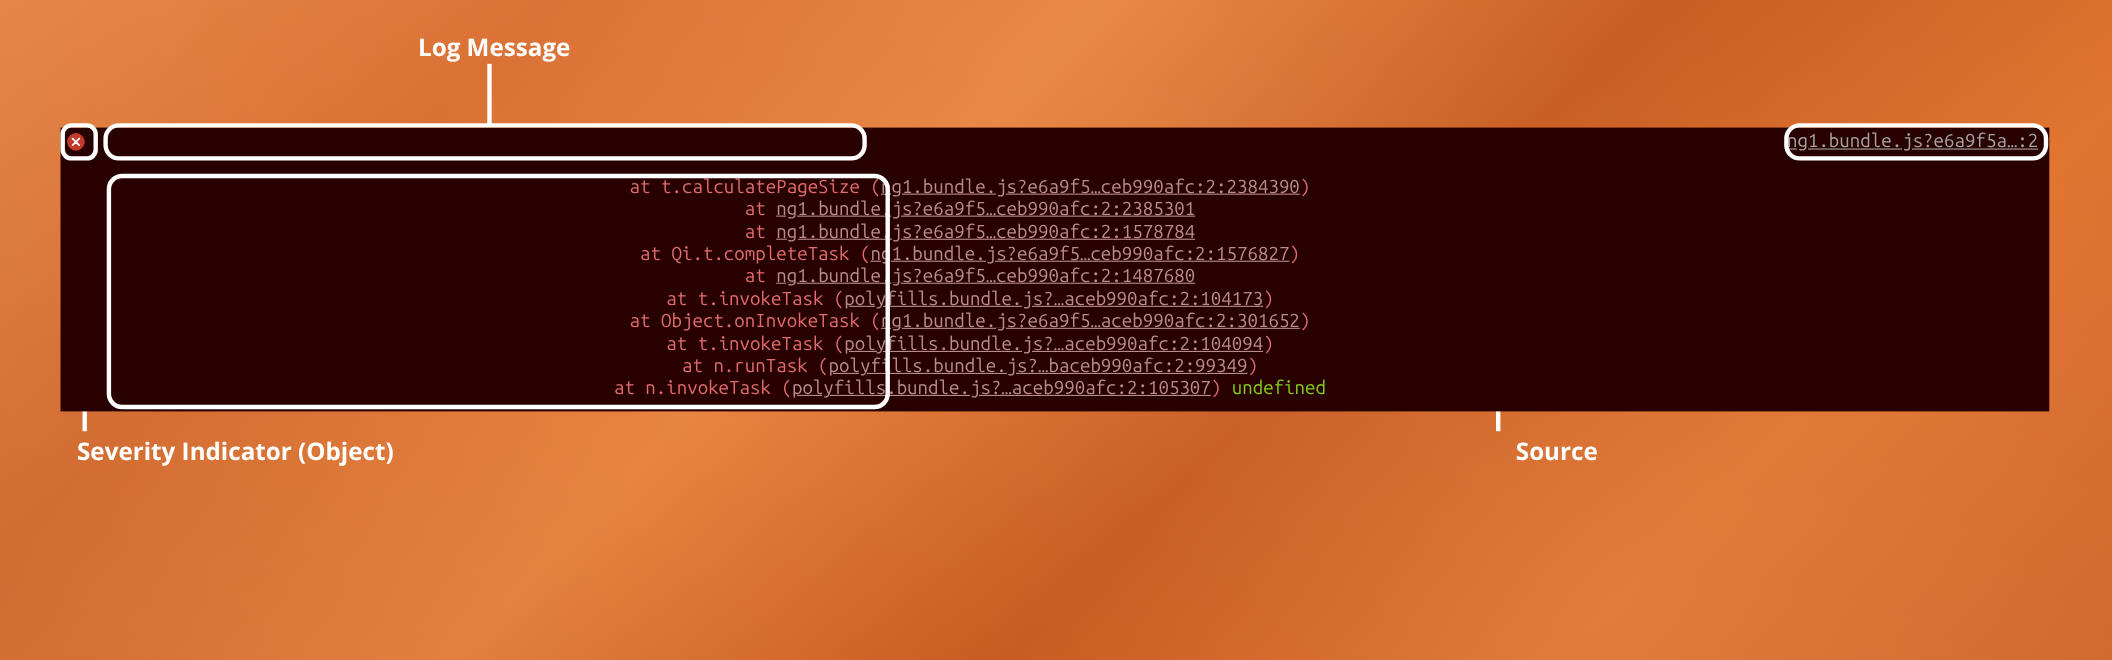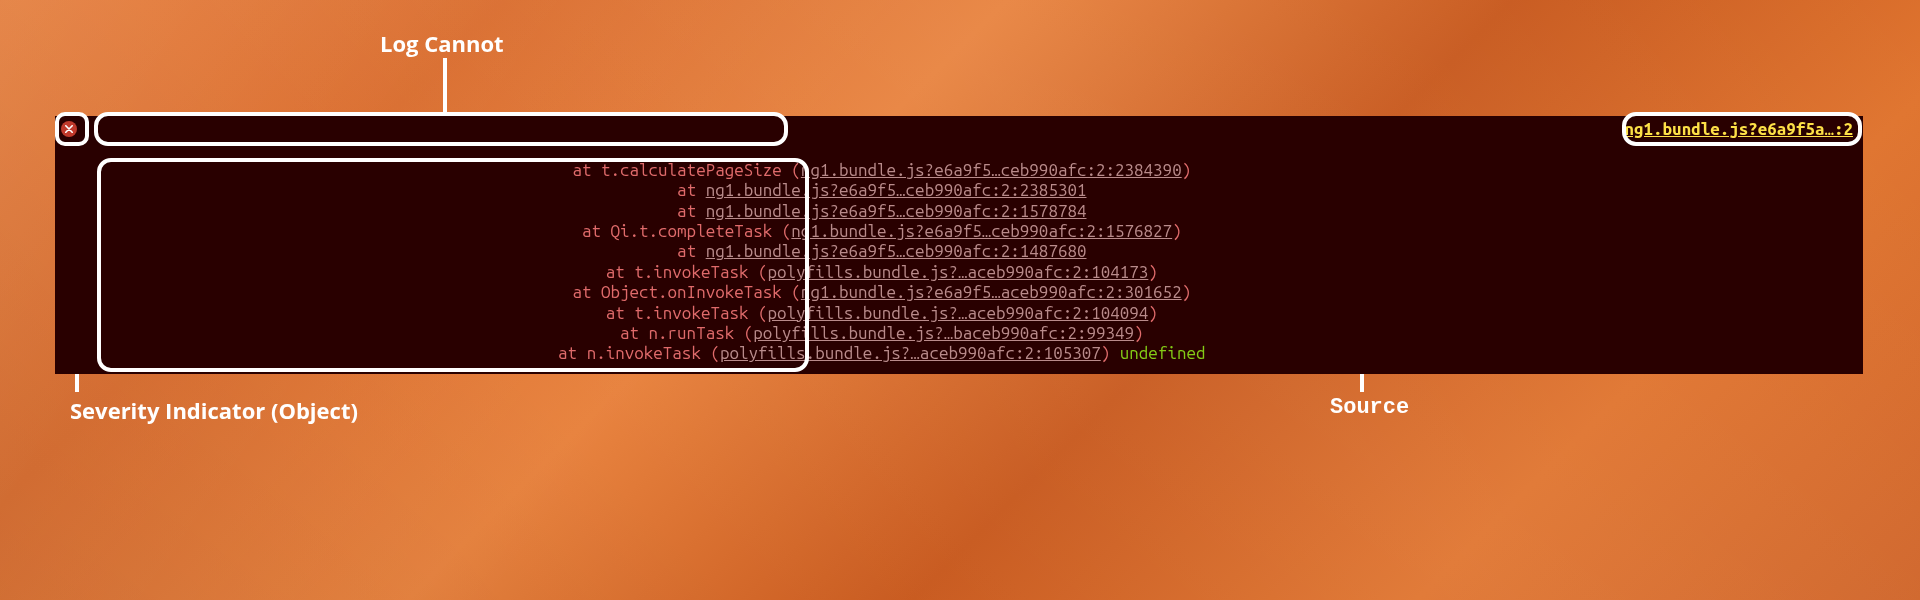--- a/index.html
+++ b/index.html
@@ -19,21 +19,21 @@
   .label {
     position: absolute;
     color: #fff;
     font-weight: 700;
     font-size: 22px;
     white-space: nowrap;
   }
   .label-log-message { top: 28px; left: 380px; }
   .label-severity { top: 395px; left: 70px; }
   .label-stack-trace { top: 270px; left: 970px; }
-  .label-source { top: 395px; left: 1330px; font-family: Liberation Mono, monospace; }
+  .label-source { top: 395px; left: 1378px; }
 
   .connector {
     position: absolute;
     background: #fff;
   }
   
   .conn-logmsg { left: 443px; top: 58px; width: 4px; height: 55px; }
   
   .conn-severity { left: 75px; top: 155px; width: 4px; height: 237px; }
   
@@ -69,25 +69,24 @@
     margin-top: 2px;
     flex-shrink: 0;
   }
   .sev-icon svg { width: 8px; height: 8px; }
   .msg-col {
     margin-left: 24px;
     flex: 1;
     white-space: pre;
   }
   .src-col {
-    color: #fde047;
+    color: #a3a3a3;
     text-decoration: underline;
     cursor: pointer;
     white-space: nowrap;
-    font-weight: bold;
   }
   .stack-line { white-space: pre; text-align: center; }
   .stack-link {
     color: #b98b8b;
     text-decoration: underline;
     cursor: pointer;
   }
   .paren { color: #e06b6b; }
   .undef { color: #84cc16; }
 
@@ -98,21 +97,21 @@
     pointer-events: none;
   }
   .co-severity { left: 55px; top: 112px; width: 34px; height: 34px; border-radius: 10px; }
   .co-logmsg { left: 94px; top: 112px; width: 694px; height: 34px; }
   .co-source { left: 1622px; top: 112px; width: 240px; height: 34px; }
   .co-stack { left: 97px; top: 158px; width: 712px; height: 214px; }
 </style>
 </head>
 <body>
 
-<div class="label label-log-message">Log Cannot</div>
+<div class="label label-log-message">Log Message</div>
 <div class="label label-severity">Severity Indicator (Object)</div>
 <div class="label label-stack-trace">Stack Trace</div>
 <div class="label label-source">Source</div>
 
 <div class="connector conn-logmsg"></div>
 <div class="connector conn-severity"></div>
 <div class="connector conn-source"></div>
 <div class="connector conn-stacktrace"></div>
 
 <div class="console-panel">

